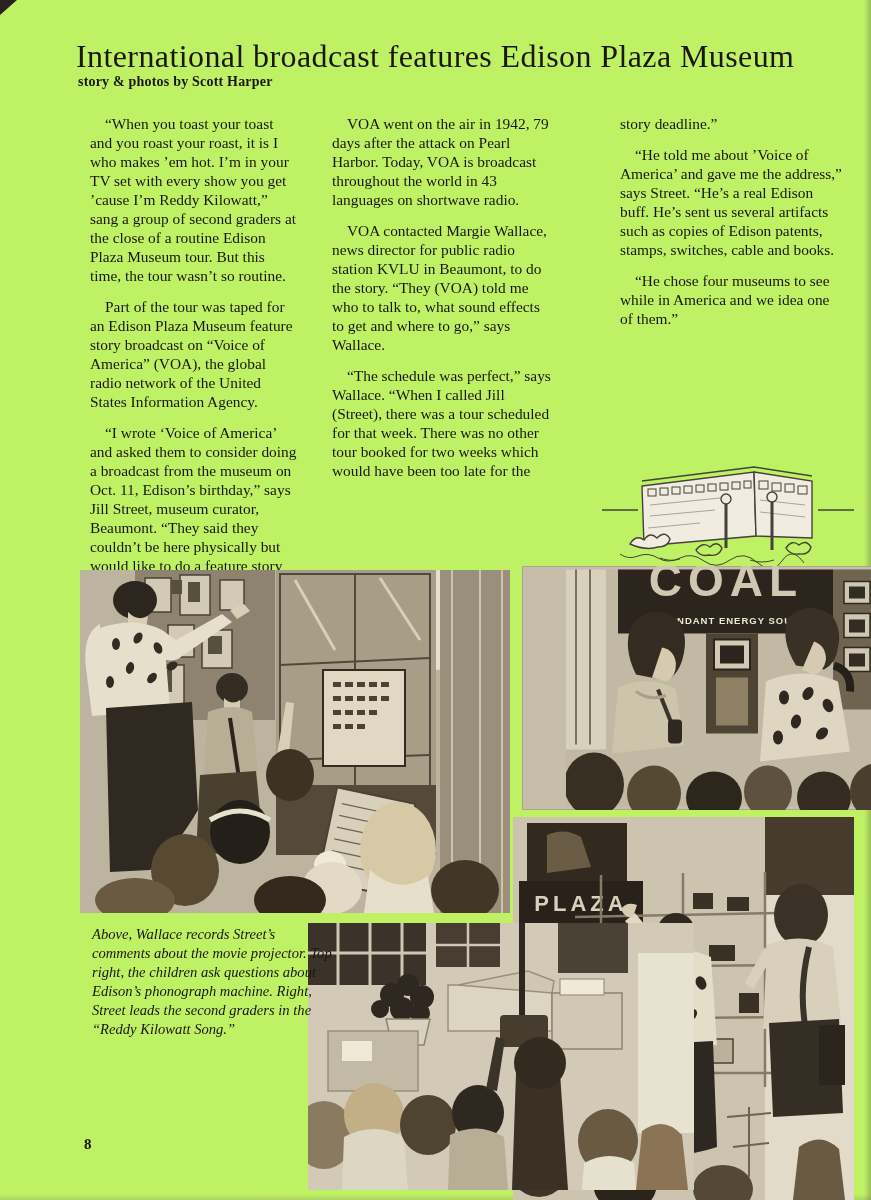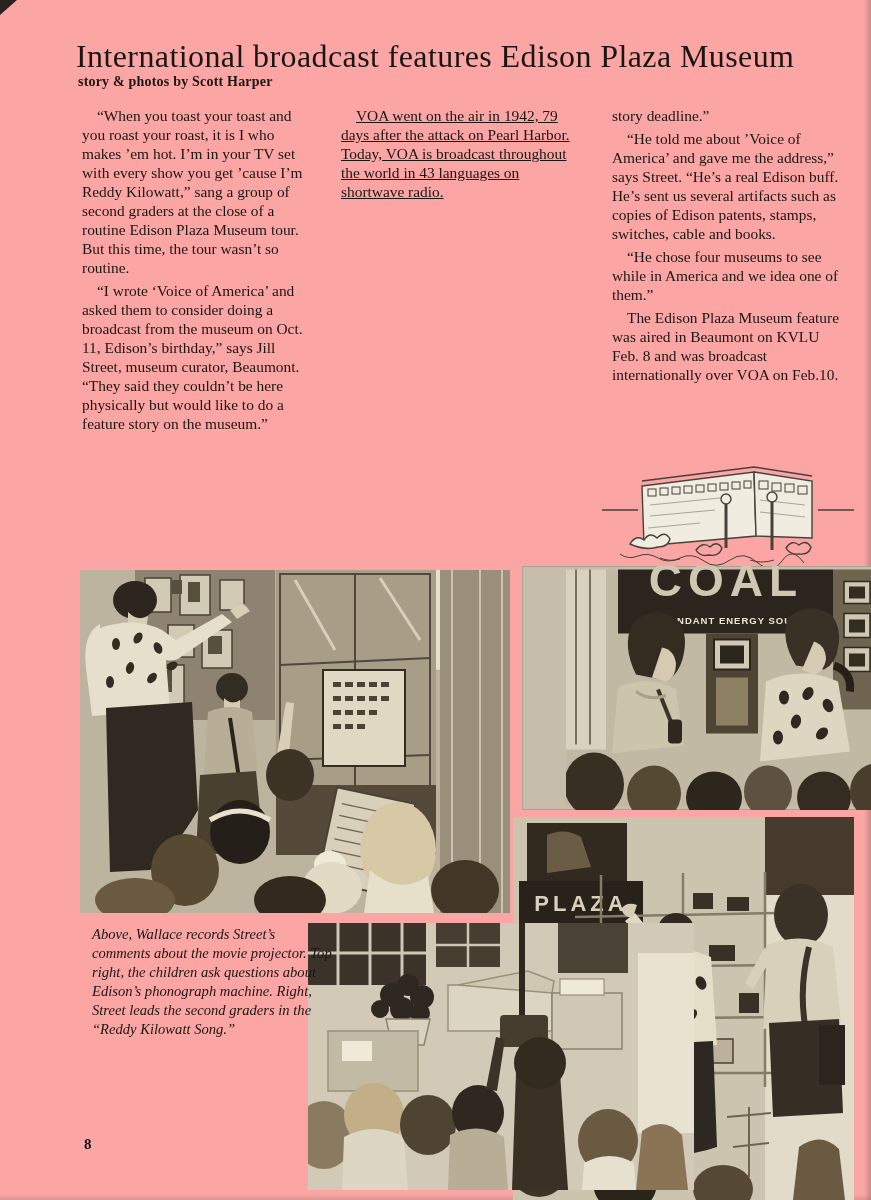--- a/index.html
+++ b/index.html
@@ -1,38 +1,38 @@
 <!DOCTYPE html>
 <html><head>
 <meta charset="utf-8">
 <style>
   html,body { margin:0; padding:0; }
   .page {
     position:relative; width:871px; height:1200px;
-    background:#fca5a5;
+    background:#bef264;
     font-family:"Liberation Serif", serif;
     color:#1a1612; overflow:hidden;
   }
   .edge-right { position:absolute; right:0; top:0; width:7px; height:100%;
     background:linear-gradient(to left, rgba(104,97,84,.38), rgba(104,97,84,0)); }
   .edge-bottom { position:absolute; left:0; bottom:0; width:100%; height:6px;
     background:linear-gradient(to top, rgba(104,97,84,.22), rgba(104,97,84,0)); }
   .corner-blot { position:absolute; left:0; top:0; width:17px; height:15px;
     background:#28231e; clip-path:polygon(0 0, 100% 0, 55% 45%, 0 100%); }
 
   .title { position:absolute; left:76px; top:16px; font-size:32px; line-height:38px;
     letter-spacing:.4px; white-space:nowrap; font-weight:400; }
   .byline { position:absolute; left:78px; top:74px; font-size:14px; font-weight:700;
     letter-spacing:.2px; }
 
   .body-col { position:absolute; top:102px; font-size:15.4px; line-height:19px; }
   .col-1 { left:78px;  width:233px; }
-  .col-2 { left:337px; width:245px;text-decoration:underline; }
+  .col-2 { left:320px; width:245px; }
   .col-3 { left:608px; width:246px; }
-  .body-col p { margin:4px; text-indent:15px; }
+  .body-col p { margin:12px; text-indent:15px; }
   .body-col p.flush { text-indent:0; }
 
   .illus { position:absolute; left:600px; top:450px; width:256px; height:120px; }
 
   .photo { position:absolute; background:#c6bdaa; overflow:hidden;
     box-shadow:0 0 0 1px rgba(90,83,70,.25) inset; }
   .photo svg { display:block; width:100%; height:100%; }
   #photo-a { left:80px;  top:570px; width:430px; height:343px; z-index:1; }
   #photo-b { left:522px; top:566px; width:332px; height:244px; z-index:1;padding-left:44px; }
   #photo-c { left:513px; top:817px; width:341px; height:383px; z-index:1;text-align:right; }
@@ -48,32 +48,34 @@
 
 <div class="page">
 
   <div class="corner-blot"></div>
 
   <h1 class="title">International broadcast features Edison Plaza Museum</h1>
   <div class="byline">story &amp; photos by Scott Harper</div>
 
   <div class="body-col col-1">
     <p>“When you toast your toast and you roast your roast, it is I who makes ’em hot. I’m in your TV set with every show you get ’cause I’m Reddy Kilowatt,” sang a group of second graders at the close of a routine Edison Plaza Museum tour. But this time, the tour wasn’t so routine.</p>
+    <p>Part of the tour was taped for an Edison Plaza Museum feature story broadcast on “Voice of America” (VOA), the global radio network of the United States Information Agency.</p>
     <p>“I wrote ‘Voice of America’ and asked them to consider doing a broadcast from the museum on Oct. 11, Edison’s birthday,” says Jill Street, museum curator, Beaumont. “They said they couldn’t be here physically but would like to do a feature story on the museum.”</p>
   </div>
 
   <div class="body-col col-2">
     <p>VOA went on the air in 1942, 79 days after the attack on Pearl Harbor. Today, VOA is broadcast throughout the world in 43 languages on shortwave radio.</p>
+    <p>VOA contacted Margie Wallace, news director for public radio station KVLU in Beaumont, to do the story. “They (VOA) told me who to talk to, what sound effects to get and where to go,” says Wallace.</p>
+    <p>“The schedule was perfect,” says Wallace. “When I called Jill (Street), there was a tour scheduled for that week. There was no other tour booked for two weeks which would have been too late for the</p>
   </div>
 
   <div class="body-col col-3">
     <p class="flush">story deadline.”</p>
     <p>“He told me about ’Voice of America’ and gave me the address,” says Street. “He’s a real Edison buff. He’s sent us several artifacts such as copies of Edison patents, stamps, switches, cable and books.</p>
     <p>“He chose four museums to see while in America and we idea one of them.”</p>
-    <p>The Edison Plaza Museum feature was aired in Beaumont on KVLU Feb. 8 and was broadcast internationally over VOA on Feb.10.</p>
   </div>
 
   <div class="illus">
     <svg viewBox="0 0 256 120" fill="none" stroke="#46413a" stroke-width="1.4">
       <path d="M2,60 H38"></path>
         <path d="M218,60 H254"></path>
       <polygon points="42,36 154,22 156,86 44,96" fill="#f0ecdf"></polygon>
       <polygon points="154,22 212,31 212,88 156,86" fill="#f0ecdf"></polygon>
       <path d="M42,31 L154,17 L212,26"></path>
       <g stroke-width="1">

